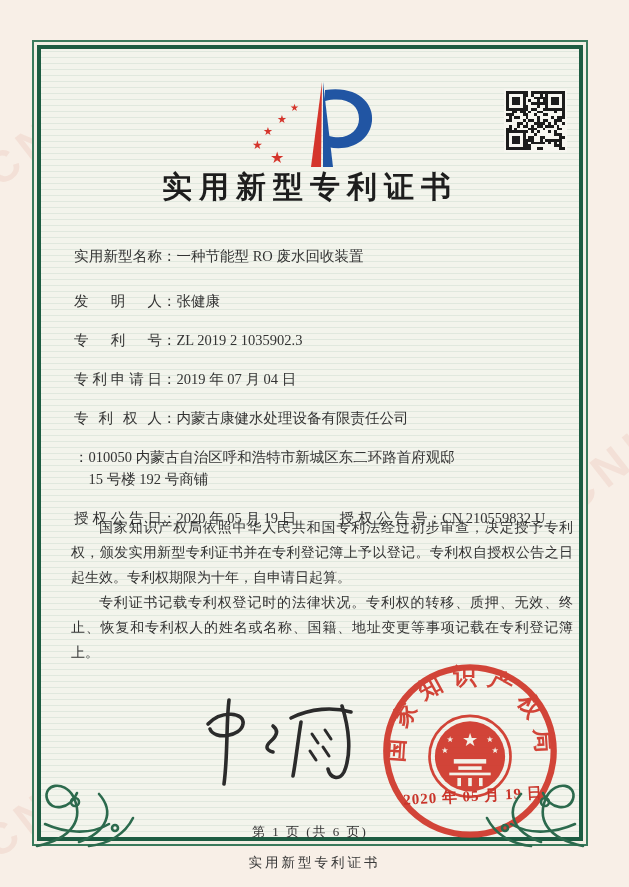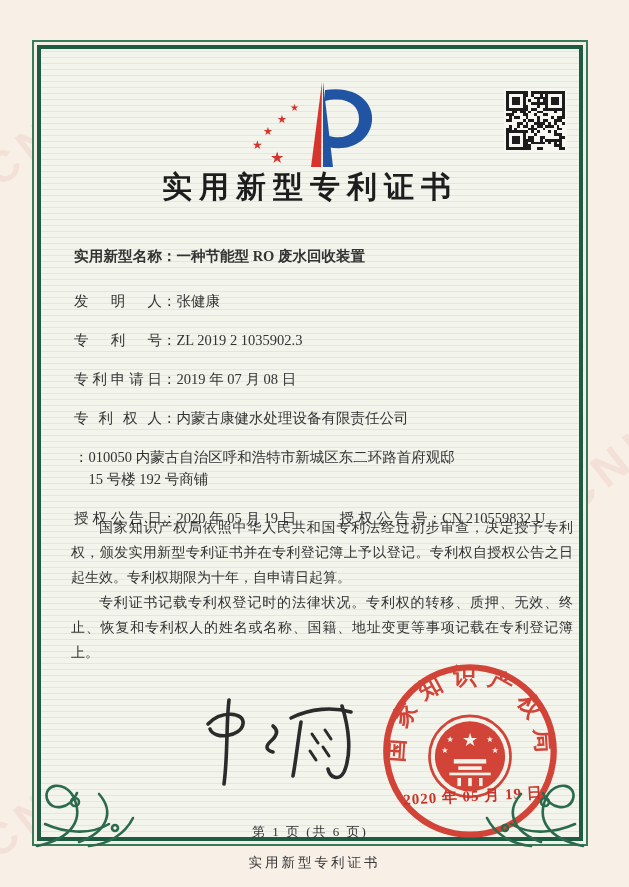--- a/index.html
+++ b/index.html
@@ -53,21 +53,21 @@
   }
   .qr i { background:#1c1c1c; }
   .title {
     position:absolute; left:0; top:118px; width:100%;
     text-align:center; font-size:30px; font-weight:700;
     letter-spacing:7px; color:#1d1d1d;
   }
   
   .fields { position:absolute; left:33px; top:196px; width:492px; font-size:14.5px; }
   .row { display:flex; margin-bottom:17px; line-height:22px; }
-  .row.gap-lg { margin-bottom:23px;font-weight:bold; }
+  .row.gap-lg { margin-bottom:23px; }
   .lbl {
     width:88px; flex:0 0 88px;
     text-align:justify; text-align-last:justify;
     color:#333;
   }
   .colon { flex:0 0 14px; }
   .val { color:#333; }
   .val-fixed { flex:0 0 163px; }
   .lbl2 { width:88px; flex:0 0 88px; text-align:justify; text-align-last:justify; }
   .addr-val { width:378px; }
@@ -386,21 +386,21 @@
         <span class="val">张健康</span>
       </div>
       <div class="row">
         <span class="lbl">专利号</span>
           <span class="colon">：</span>
         <span class="val">ZL 2019 2 1035902.3</span>
       </div>
       <div class="row">
         <span class="lbl">专利申请日</span>
           <span class="colon">：</span>
-        <span class="val">2019 年 07 月 08 日</span>
+        <span class="val">2019 年 07 月 04 日</span>
       </div>
       <div class="row">
         <span class="lbl">专利权人</span>
           <span class="colon">：</span>
         <span class="val">内蒙古康健水处理设备有限责任公司</span>
       </div>
       <div class="row">
           <span class="colon">：</span>
         <span class="val addr-val">010050 内蒙古自治区呼和浩特市新城区东二环路首府观邸 15 号楼 192 号商铺</span>
       </div>

